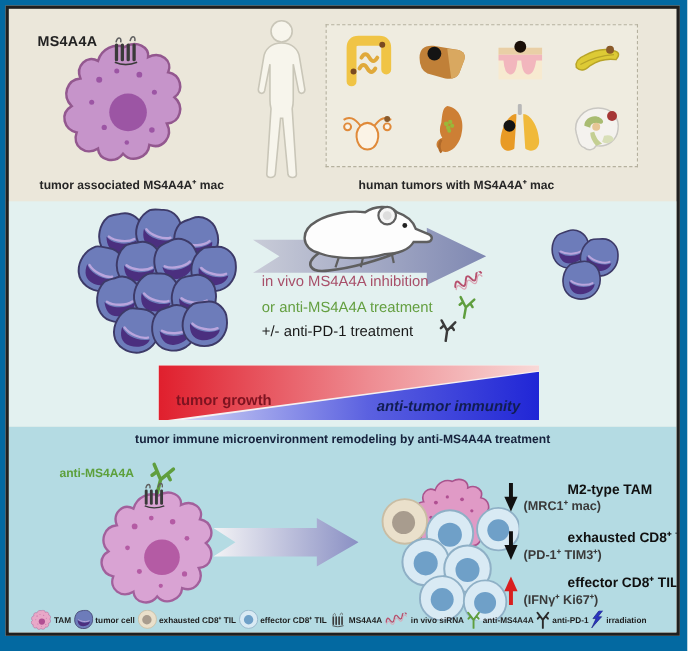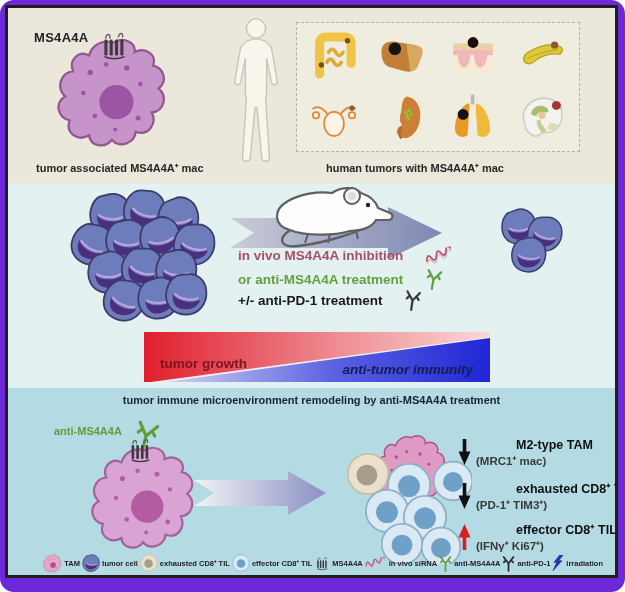--- a/index.html
+++ b/index.html
@@ -1,33 +1,33 @@
 <!DOCTYPE html>
 <html><head>
 <meta charset="utf-8">
 <style>
   html,body{margin:0;padding:0;background:#fff;}
-  .canvas{position:relative;width:625px;height:592px;background:#6d28d9;
-          font-family:"Liberation Sans",sans-serif;overflow:hidden;border-radius:14px;}
+  .canvas{position:relative;width:625px;height:592px;background:#0369a1;
+          font-family:"Liberation Sans",sans-serif;overflow:hidden;}
   .frame{position:absolute;left:5px;top:5px;width:607px;height:567px;
          border:3px solid #1f1f1f;background:#ebe7da;overflow:hidden;}
   .abs{position:absolute;}
   .sec-mid{position:absolute;left:0;top:175px;width:100%;height:205px;background:#e3f1f0;}
   .sec-bot{position:absolute;left:0;top:380px;width:100%;height:187px;background:#b4dbe3;}
 
   .lbl-ms4a4a{left:26px;top:22px;font-size:13px;font-weight:bold;color:#222;letter-spacing:.3px;}
   .cap{font-size:11px;font-weight:bold;color:#262626;white-space:nowrap;}
   .cap-left{left:28px;top:152px;}
   .cap-right{left:318px;top:152px;}
 
   .organ-box{left:288px;top:14px;width:284px;height:130px;border:1.5px dashed #b5b19e;
              background:#efece0;display:grid;grid-template-columns:repeat(4,1fr);
              grid-template-rows:repeat(2,1fr);place-items:center;box-sizing:border-box;padding:2px;}
 
-  .treat{font-size:13.5px;font-weight:bold;display:flex;align-items:center;gap:22px;white-space:nowrap;}
+  .treat{font-size:13.5px;font-weight:normal;display:flex;align-items:center;gap:22px;white-space:nowrap;}
   .c-maroon{color:#a8506a;} .c-green{color:#649f40;} .c-black{color:#1a1a1a;} .c-blue{color:#2631c8;}
 
   .wedge{left:136px;top:324px;width:346px;height:50px;background:#f6f1f1;}
   .wedge-red{position:absolute;inset:0;
       background:linear-gradient(to right,#e01f2d 0%,#ee8b91 55%,#f8d9d7 100%);
       clip-path:polygon(0 0,100% 0,100% 10%,2% 100%,0 100%);}
   .wedge-blue{position:absolute;inset:0;
       background:linear-gradient(to right,#dde1f7 0%,#5b61e0 55%,#2026d6 100%);
       clip-path:polygon(6% 100%,100% 12%,100% 100%);}
   .wedge-lbl-l{position:absolute;left:16px;top:4px;font-size:13.5px;font-weight:bold;color:#7e1320;margin-top:20px;}
@@ -35,22 +35,22 @@
 
   .bot-header{left:0;top:386px;width:100%;text-align:center;font-size:11px;
               font-weight:bold;color:#16223c;}
   .anti-lbl{left:46px;top:417px;font-size:11px;font-weight:bold;color:#5da03c;}
 
   .outcome{display:flex;align-items:flex-start;gap:5px;left:450px;}
   .outcome .txt{display:flex;flex-direction:column;line-height:1.25;}
   .o-title{font-size:12.5px;font-weight:bold;color:#101010;white-space:nowrap;padding-left:40px;}
   .o-sub{font-size:11.5px;font-weight:bold;color:#3a3a3a;white-space:nowrap;}
 
-  .legend{position:absolute;left:4px;top:545px;width:591px;height:20px;display:flex;
-          align-items:center;justify-content:flex-end;gap:2px;}
+  .legend{position:absolute;left:20px;top:545px;width:591px;height:20px;display:flex;
+          align-items:center;justify-content:flex-start;gap:2px;}
   .legend-item{display:flex;align-items:center;gap:2px;font-size:7.5px;font-weight:bold;
                color:#1d1d1d;white-space:nowrap;}
 </style>
 </head>
 <body>
 
 <div class="canvas">
 <div class="frame">
 
   <svg width="0" height="0" style="position:absolute" aria-hidden="true">

